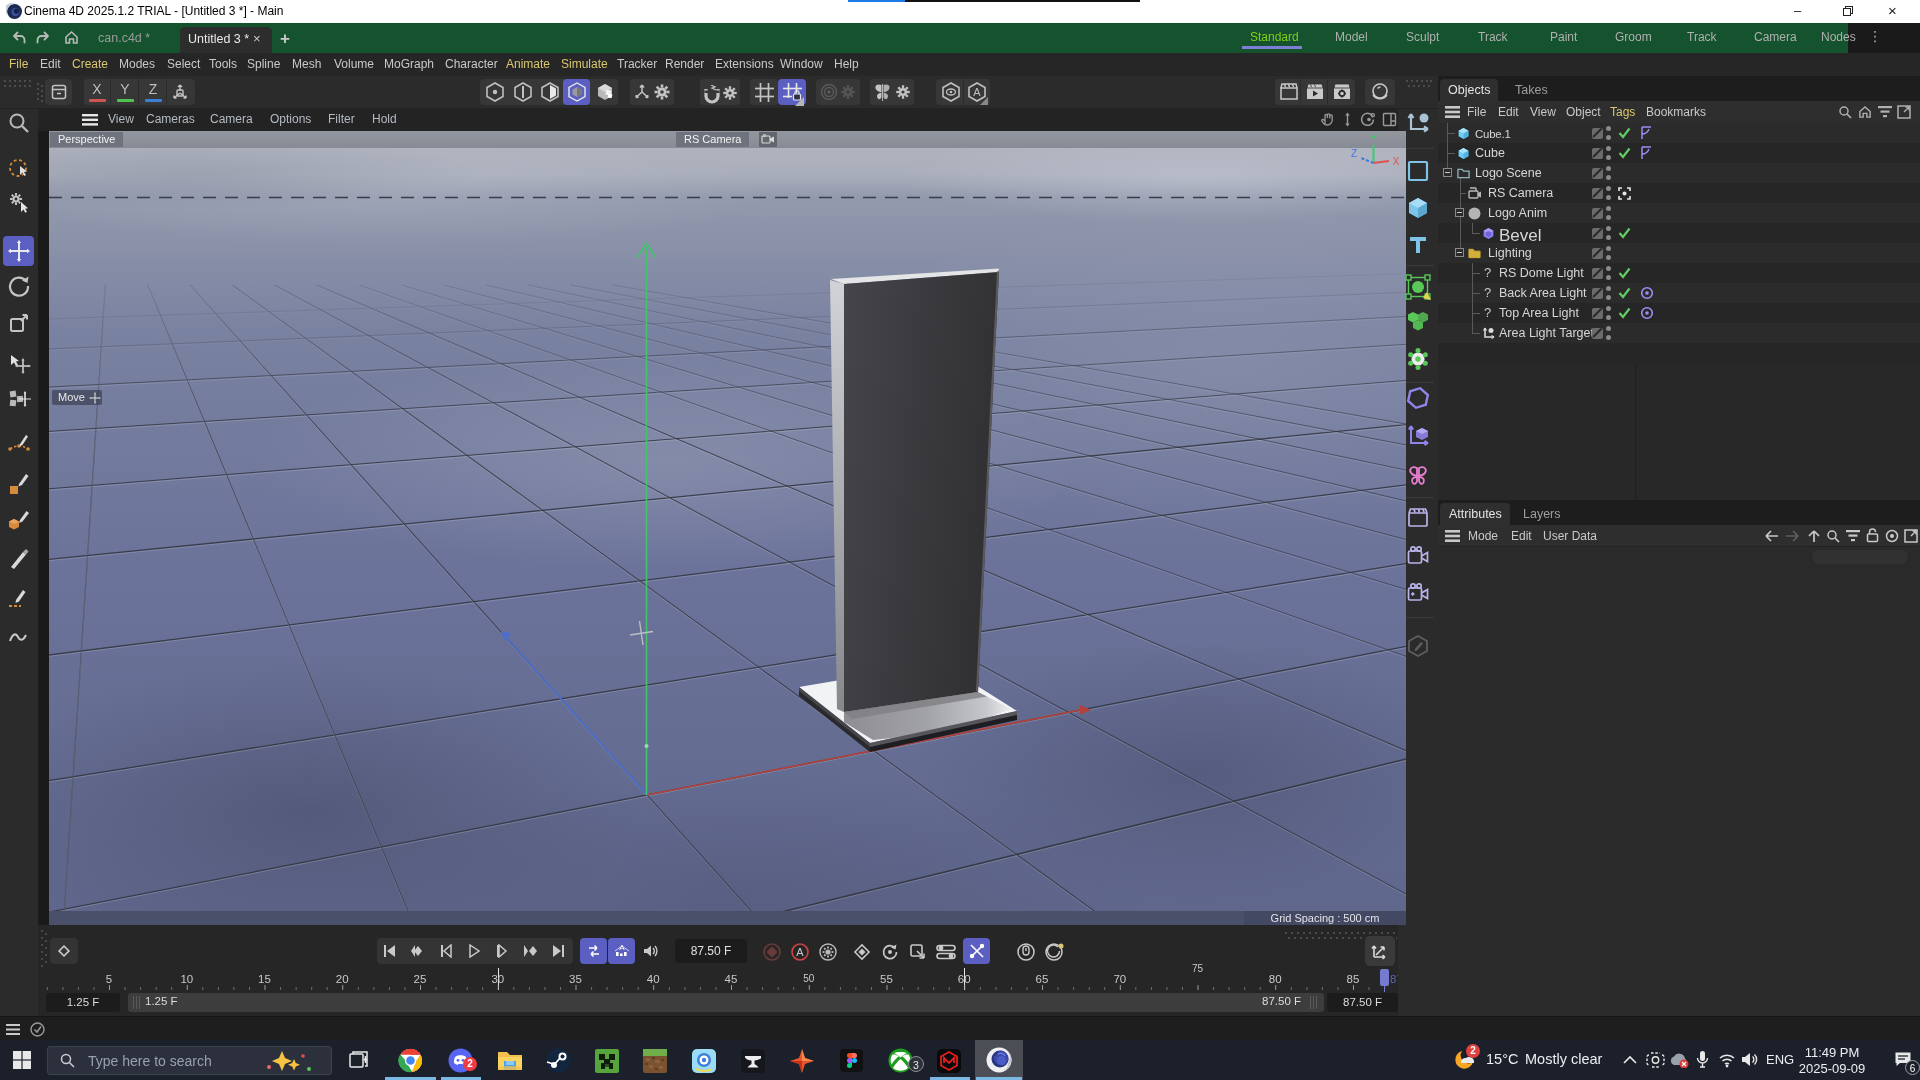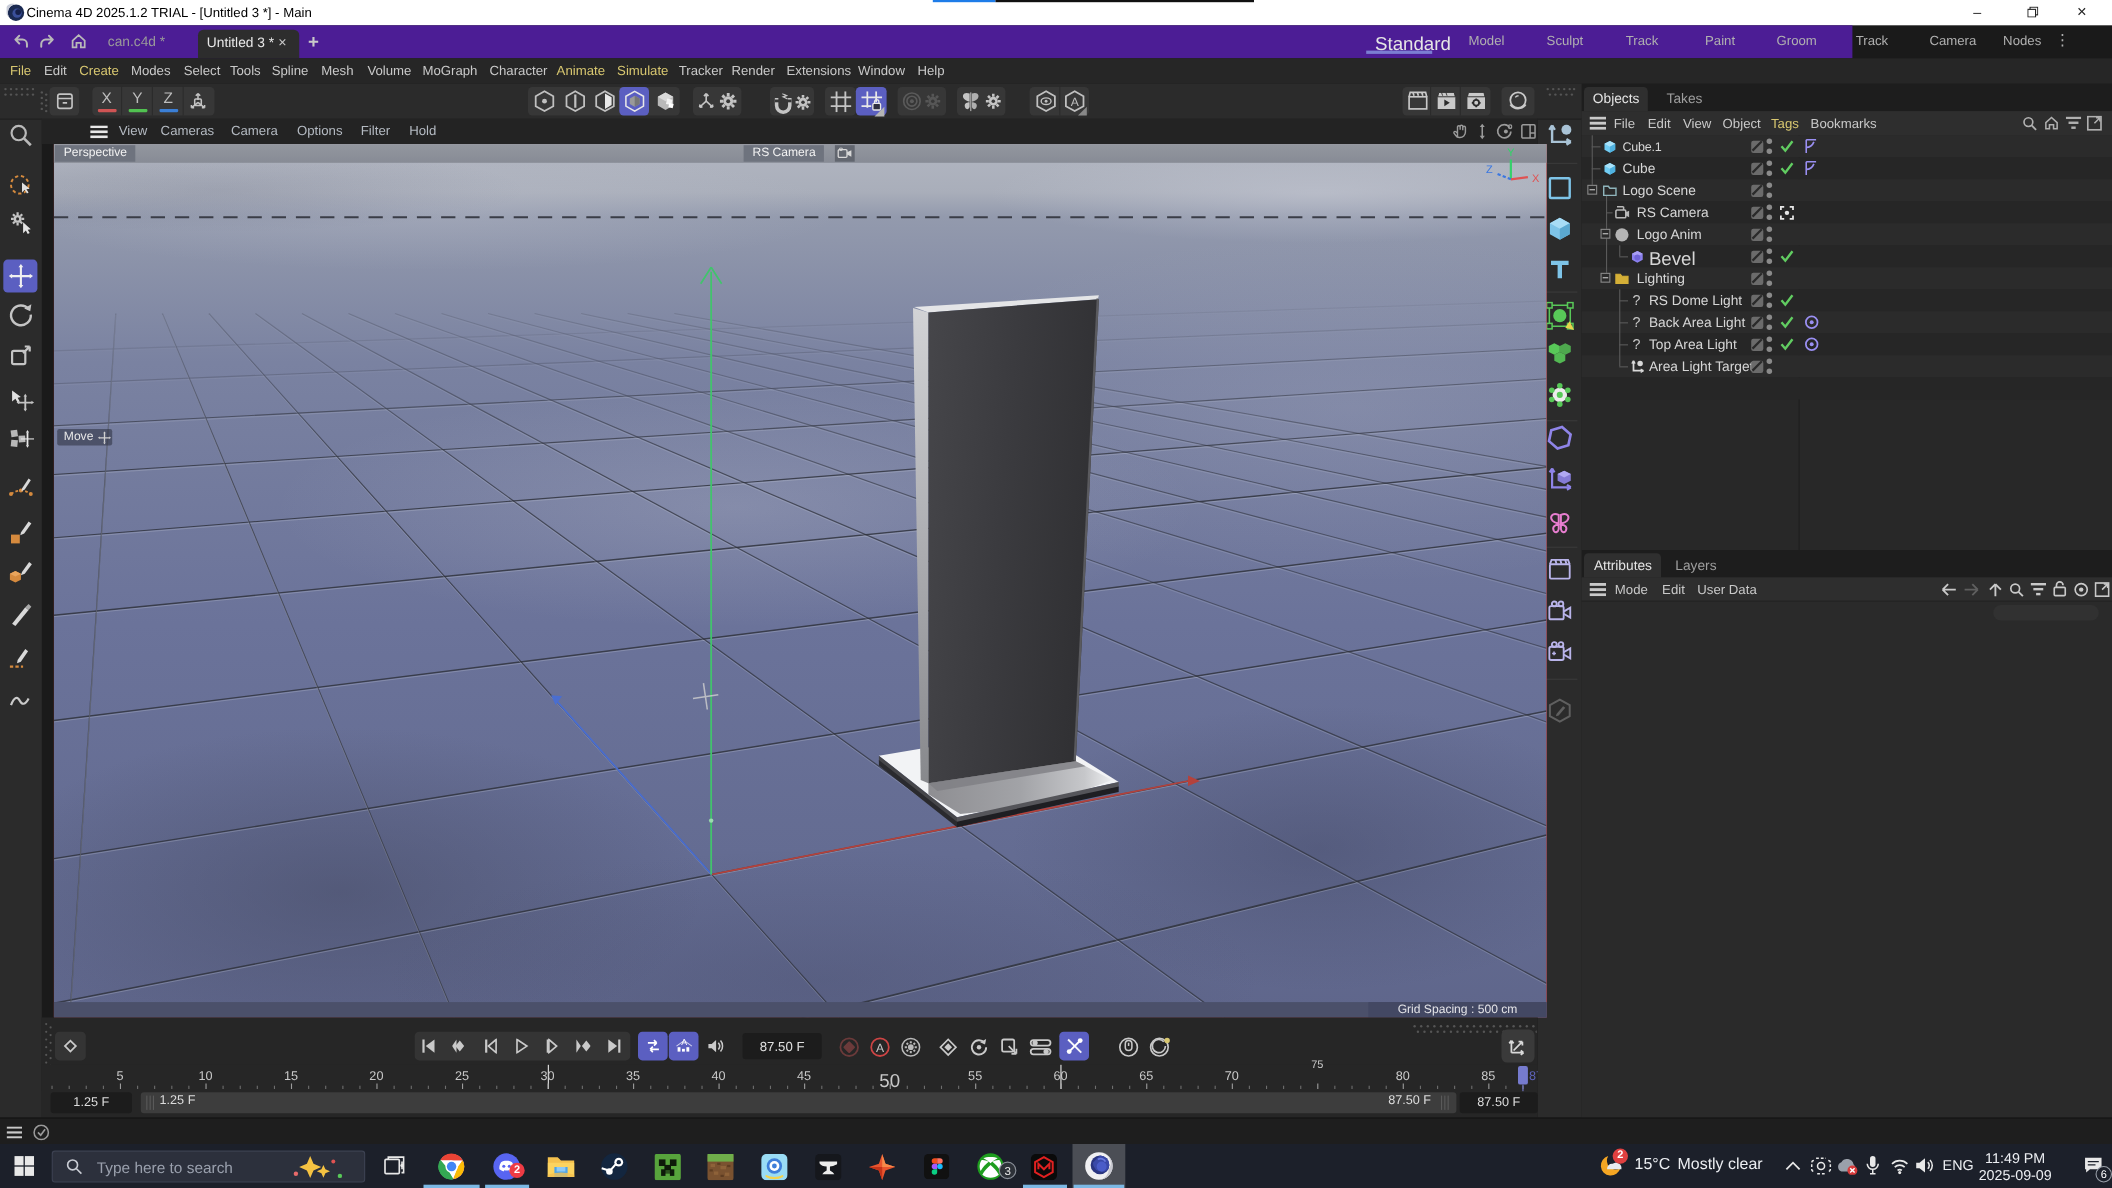--- a/index.html
+++ b/index.html
@@ -2,21 +2,21 @@
 <html><head><meta charset="utf-8">
 <style>
 *{margin:0;padding:0;box-sizing:border-box}
 html,body{width:1920px;height:1080px;overflow:hidden;background:#1a1a1a;font-family:"Liberation Sans",sans-serif;position:relative}
 .abs{position:absolute}
 #titlebar{left:0;top:0;width:1920px;height:23px;background:#fff;color:#000}
 #titlebar .t{position:absolute;left:24px;top:4px;font-size:12px;color:#000}
 #topline-b{left:848px;top:0;width:57px;height:2px;background:#1e7ce8}
 #topline-k{left:905px;top:0;width:235px;height:2px;background:#111}
 .winbtn{position:absolute;top:0;width:45px;height:23px;color:#222;font-size:13px;text-align:center;line-height:22px}
-#tabbar{left:0;top:23px;width:1684px;height:30px;background:#4c1d95}
+#tabbar{left:0;top:23px;width:1848px;height:30px;background:#14532d}
 #menubar{left:0;top:53px;width:1920px;height:23px;background:#262626}
 #menubar span{display:inline-block;font-size:12px;color:#c9c9c9;padding:4px 9px 0 9px}
 #menubar span.y{color:#d8c770}
 #toolbar{left:0;top:76px;width:1920px;height:32px;background:#2b2b2b}
 #leftbar{left:0;top:108px;width:38px;height:908px;background:#2b2b2b;border-top:1px solid #222}
 #rightcol{left:1398px;top:108px;width:40px;height:908px;background:#2b2b2b;border-top:1px solid #222}
 #vpmenu{left:38px;top:108px;width:1360px;height:23px;background:#232323}
 #vpmenu span{display:inline-block;font-size:12px;color:#b4bac2;padding:4px 10px 0 10px}
 #viewport{left:49px;top:131px;width:1357px;height:794px;background:#ef4444}
 #timeline{left:38px;top:925px;width:1360px;height:91px;background:#262626}
@@ -58,21 +58,21 @@
  <svg class="abs" style="left:64px;top:7px" width="15" height="15" viewBox="0 0 15 15">
       <path d="M2 7 L7.5 2 L13 7 V13 H9.5 V9 H5.5 V13 H2 Z" fill="none" stroke="#b9b9b9" stroke-width="1.6"></path>
     </svg>
  <div class="abs" style="left:98px;top:8px;font-size:12.5px;color:#9a9a9a">can.c4d *</div>
  <div class="abs" style="left:180px;top:4px;width:92px;height:26px;background:#2d2d2d;border-radius:5px 5px 0 0"></div>
  <div class="abs" style="left:188px;top:9px;font-size:12.5px;color:#e8e8e8">Untitled 3 *</div>
  <div class="abs" style="left:253px;top:8px;font-size:13px;color:#c9c9c9">×</div>
  <div class="abs" style="left:280px;top:6px;font-size:17px;color:#c9c9c9;font-weight:bold">+</div>
 </div>
 
-<div class="abs" style="left:1250px;top:30px;font-size:17px;color:#e5e5e5">Standard</div>
+<div class="abs" style="left:1250px;top:30px;font-size:12px;color:#84cc16">Standard</div>
 <div class="abs" style="left:1242px;top:46px;width:60px;height:3px;background:#7b7ed2"></div>
 <div class="abs" style="left:1335px;top:30px;font-size:12px;color:#b0b0b0">Model</div>
 <div class="abs" style="left:1406px;top:30px;font-size:12px;color:#b0b0b0">Sculpt</div>
 <div class="abs" style="left:1478px;top:30px;font-size:12px;color:#b0b0b0">Track</div>
 <div class="abs" style="left:1550px;top:30px;font-size:12px;color:#b0b0b0">Paint</div>
 <div class="abs" style="left:1615px;top:30px;font-size:12px;color:#b0b0b0">Groom</div>
 <div class="abs" style="left:1687px;top:30px;font-size:12px;color:#b0b0b0">Track</div>
 <div class="abs" style="left:1754px;top:30px;font-size:12px;color:#b0b0b0">Camera</div>
 <div class="abs" style="left:1821px;top:30px;font-size:12px;color:#b0b0b0">Nodes</div>
 <div class="abs" style="left:1868px;top:28px;font-size:14px;color:#b0b0b0;letter-spacing:0">⋮</div>
@@ -1289,21 +1289,21 @@
 <div class="abs" style="left:926.2px;top:43px;width:1px;height:22px;background:#e8e8e8"></div>
 <div class="abs" style="left:59.0px;top:48px;width:24px;text-align:center;font-size:11.5px;color:#c9c9c9">5</div>
 <div class="abs" style="left:136.8px;top:48px;width:24px;text-align:center;font-size:11.5px;color:#c9c9c9">10</div>
 <div class="abs" style="left:214.5px;top:48px;width:24px;text-align:center;font-size:11.5px;color:#c9c9c9">15</div>
 <div class="abs" style="left:292.2px;top:48px;width:24px;text-align:center;font-size:11.5px;color:#c9c9c9">20</div>
 <div class="abs" style="left:370.0px;top:48px;width:24px;text-align:center;font-size:11.5px;color:#c9c9c9">25</div>
 <div class="abs" style="left:447.8px;top:48px;width:24px;text-align:center;font-size:11.5px;color:#c9c9c9">30</div>
 <div class="abs" style="left:525.5px;top:48px;width:24px;text-align:center;font-size:11.5px;color:#c9c9c9">35</div>
 <div class="abs" style="left:603.2px;top:48px;width:24px;text-align:center;font-size:11.5px;color:#c9c9c9">40</div>
 <div class="abs" style="left:681.0px;top:48px;width:24px;text-align:center;font-size:11.5px;color:#c9c9c9">45</div>
-<div class="abs" style="left:758.8px;top:48px;width:24px;text-align:center;font-size:17px;color:#c9c9c9">50</div>
+<div class="abs" style="left:758.8px;top:48px;width:24px;text-align:center;font-size:10px;color:#c9c9c9">50</div>
 <div class="abs" style="left:836.5px;top:48px;width:24px;text-align:center;font-size:11.5px;color:#c9c9c9">55</div>
 <div class="abs" style="left:914.2px;top:48px;width:24px;text-align:center;font-size:11.5px;color:#c9c9c9">60</div>
 <div class="abs" style="left:992.0px;top:48px;width:24px;text-align:center;font-size:11.5px;color:#c9c9c9">65</div>
 <div class="abs" style="left:1069.8px;top:48px;width:24px;text-align:center;font-size:11.5px;color:#c9c9c9">70</div>
 <div class="abs" style="left:1147.5px;top:38px;width:24px;text-align:center;font-size:10px;color:#c9c9c9">75</div>
 <div class="abs" style="left:1225.2px;top:48px;width:24px;text-align:center;font-size:11.5px;color:#c9c9c9">80</div>
 <div class="abs" style="left:1303.0px;top:48px;width:24px;text-align:center;font-size:11.5px;color:#c9c9c9">85</div>
 <svg class="abs" style="left:0;top:0" width="1360" height="66">
       <rect x="8.8" y="62" width="1" height="3" fill="#aaa" opacity="0.55"></rect>
       <rect x="24.4" y="62" width="1" height="3" fill="#aaa" opacity="0.55"></rect>

